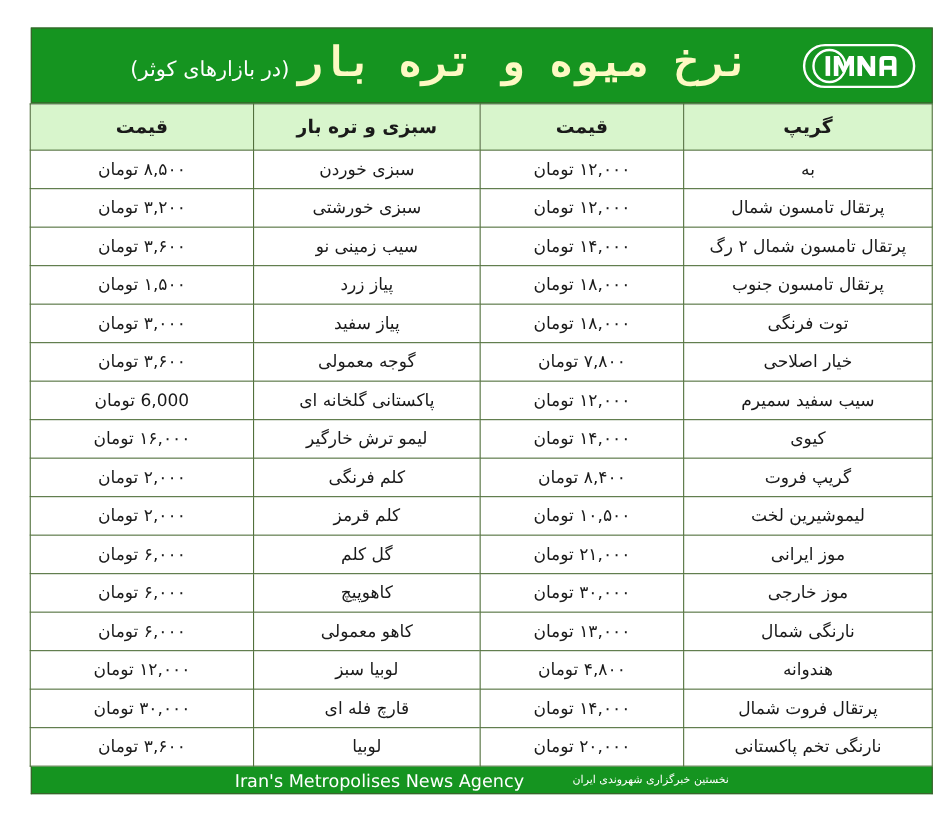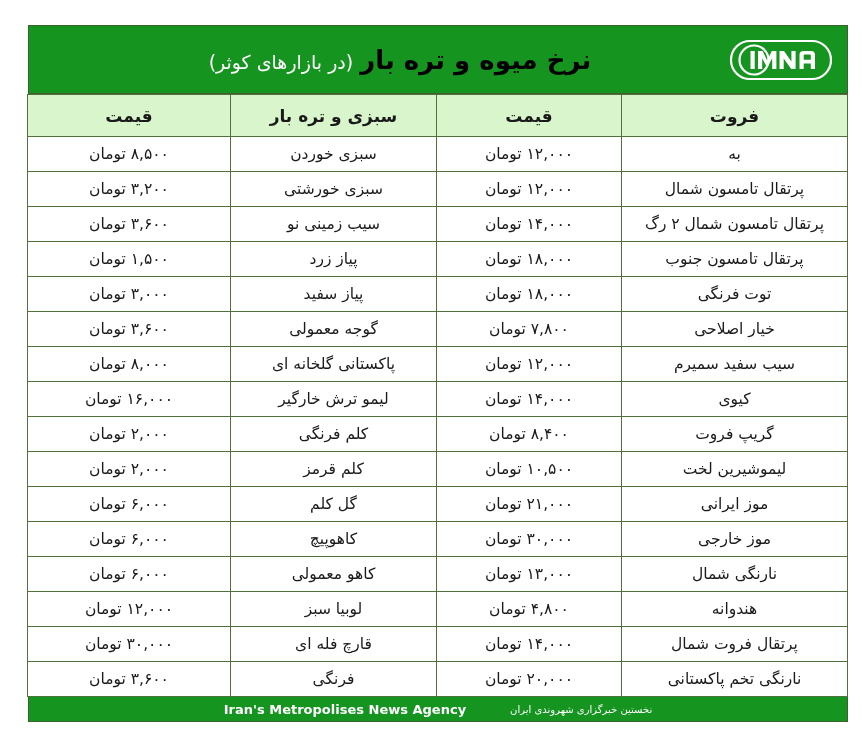--- a/index.html
+++ b/index.html
@@ -37,26 +37,27 @@
   }
   .banner-title-wrap {
     display: flex;
     align-items: baseline;
     justify-content: center;
     gap: 7px;
     direction: rtl;
     transform: translateX(-38px);
   }
   .banner-title {
-    color: #000000;
-    font-size: 26px;
+    color: #fef9c3;
+    font-size: 38px;
     font-weight: bold;
     line-height: 1;
     white-space: nowrap;
     letter-spacing: -0.2px;
+    font-family: Liberation Mono, monospace;
   }
   .banner-subtitle {
     color: #ffffff;
     font-size: 19px;
     font-weight: normal;
     line-height: 1;
     white-space: nowrap;
   }
 
   .logo {
@@ -118,22 +119,22 @@
   }
   .footer-fa {
     color: #ffffff;
     font-size: 10px;
     white-space: nowrap;
     letter-spacing: 0.2px;
     margin-left: 26px;
   }
   .footer-en {
     color: #ffffff;
-    font-size: 13px;
-    font-weight: bold;
+    font-size: 16px;
+    font-weight: normal;
     white-space: nowrap;
     direction: ltr;
   }
 </style>
 </head>
 <body>
 
 <div class="poster">
 
   <div class="banner">
@@ -161,21 +162,21 @@
 
   <table class="price-table">
     <colgroup>
       <col class="c-name-fruit">
       <col class="c-price-fruit">
       <col class="c-name-veg">
       <col class="c-price-veg">
     </colgroup>
     <thead>
       <tr>
-        <th>فروت</th>
+        <th>گریپ</th>
         <th class="price">قیمت</th>
         <th>سبزی و تره بار</th>
         <th class="price">قیمت</th>
       </tr>
     </thead>
     <tbody id="table-body">
         <tr>
           <td>به</td>
           <td class="price">۱۲,۰۰۰ تومان</td>
           <td>سبزی خوردن</td>
@@ -208,21 +209,21 @@
         <tr>
           <td>خیار اصلاحی</td>
           <td class="price">۷,۸۰۰ تومان</td>
           <td>گوجه معمولی</td>
           <td class="price">۳,۶۰۰ تومان</td>
         </tr>
         <tr>
           <td>سیب سفید سمیرم</td>
           <td class="price">۱۲,۰۰۰ تومان</td>
           <td>پاکستانی گلخانه ای</td>
-          <td class="price">۸,۰۰۰ تومان</td>
+          <td class="price">6,000 تومان</td>
         </tr>
         <tr>
           <td>کیوی</td>
           <td class="price">۱۴,۰۰۰ تومان</td>
           <td>لیمو ترش خارگیر</td>
           <td class="price">۱۶,۰۰۰ تومان</td>
         </tr>
         <tr>
           <td>گریپ فروت</td>
           <td class="price">۸,۴۰۰ تومان</td>
@@ -261,21 +262,21 @@
         </tr>
         <tr>
           <td>پرتقال فروت شمال</td>
           <td class="price">۱۴,۰۰۰ تومان</td>
           <td>قارچ فله ای</td>
           <td class="price">۳۰,۰۰۰ تومان</td>
         </tr>
         <tr>
           <td>نارنگی تخم پاکستانی</td>
           <td class="price">۲۰,۰۰۰ تومان</td>
-          <td>فرنگی</td>
+          <td>لوبیا</td>
           <td class="price">۳,۶۰۰ تومان</td>
         </tr>
       </tbody>
   </table>
 
   <div class="footer">
     <span class="footer-fa">نخستین خبرگزاری شهروندی ایران</span>
     <span class="footer-en">Iran's Metropolises News Agency</span>
   </div>
 

